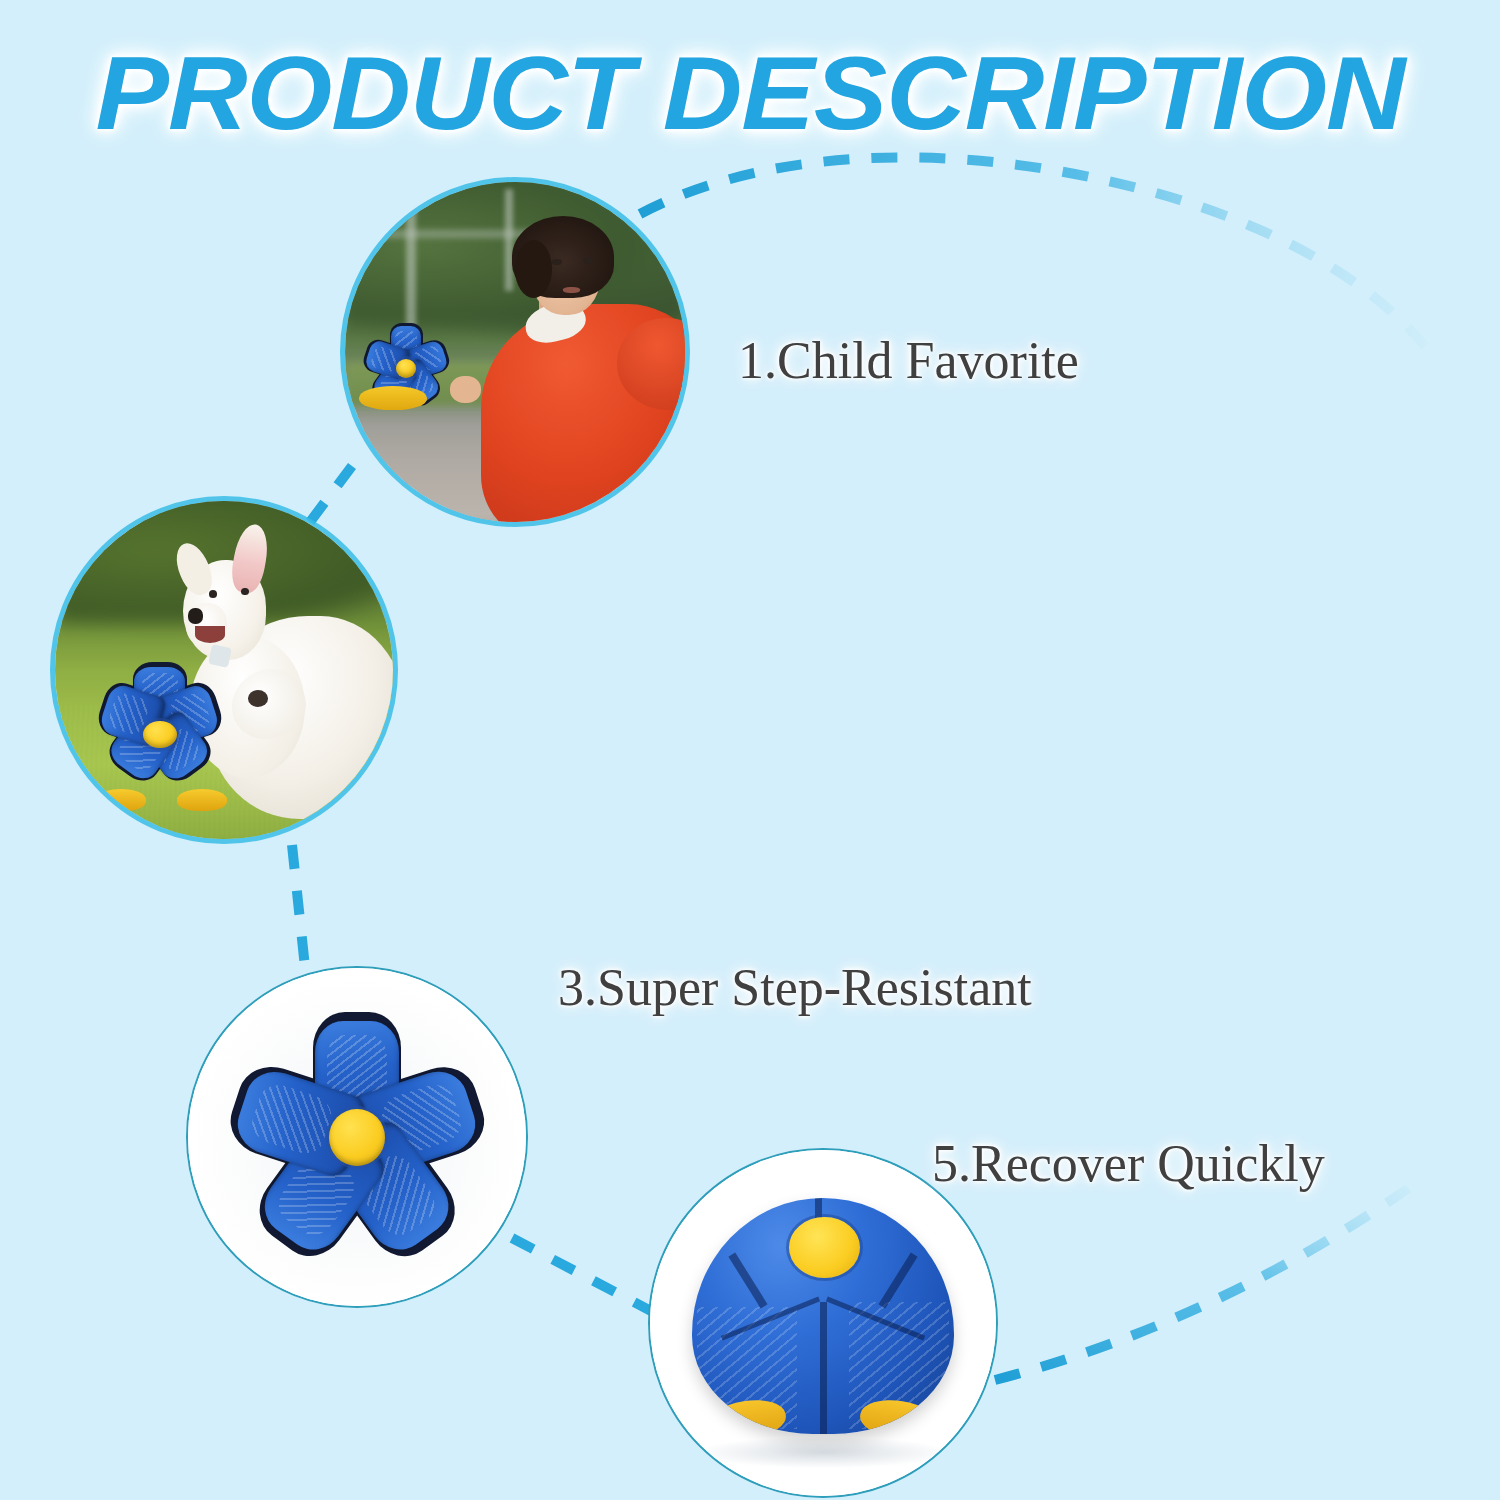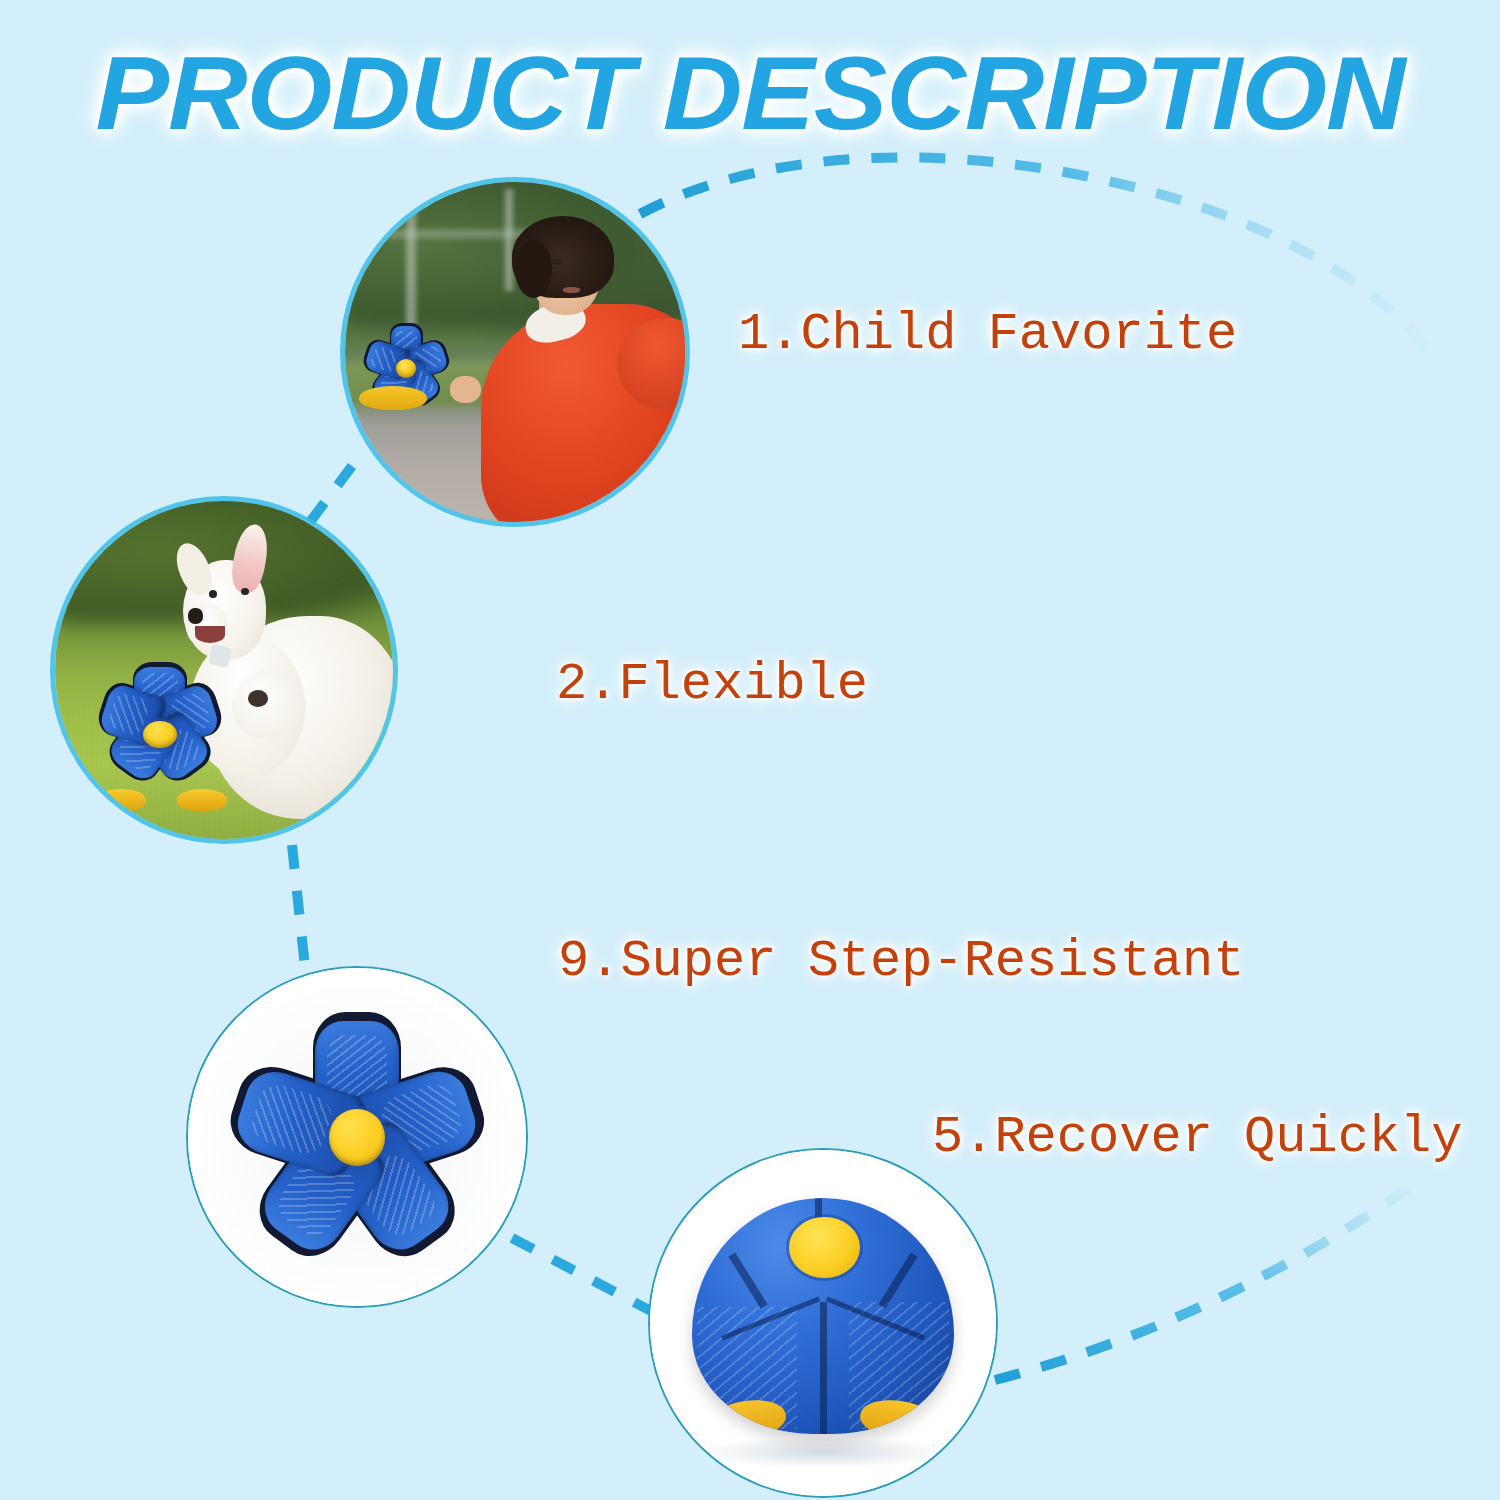--- a/index.html
+++ b/index.html
@@ -32,29 +32,30 @@
     transform: scaleX(1.06);
     text-shadow:
       0 0 5px #ffffff, 0 0 5px #ffffff, 0 0 10px #ffffff,
       0 0 14px #ffffff, 0 0 20px #ffffff, 0 0 26px #eaf8ff;
     white-space: nowrap;
   }
 
   
   .feature-label {
     position: absolute;
-    font-family: Liberation Mono, monospace;
+    font-family: Liberation Serif, serif;
     font-size: 52px;
     font-weight: normal;
-    color: #c2410c;
+    color: #404040;
     white-space: nowrap;
     text-shadow:
       0 0 4px #ffffff, 0 0 4px #ffffff, 0 0 9px #ffffff,
       0 0 14px #ffffff, 0 0 20px #ffffff;
     letter-spacing: 0px;
+    margin-top: 26px;
   }
   #label-1 { left: 738px; top: 305px; }
   #label-2 { left: 556px; top: 655px; }
   #label-3 { left: 558px; top: 932px; }
   #label-4 { left: 932px; top: 1108px; }
 
   
   #connectors {
     position: absolute;
     left: 0; top: 0;
@@ -372,19 +373,18 @@
         <div class="ball-seam" style="left:47%; top:0%; width:2.5%; height:12%;"></div>
         <div class="ball-core"></div>
         <div class="ball-footL"></div>
         <div class="ball-footR"></div>
       </div>
     </div>
   </div>
 
   <div id="label-1" class="feature-label">1.Child Favorite</div>
 
-  <div id="label-2" class="feature-label">2.Flexible</div>
-
-  <div id="label-3" class="feature-label">9.Super Step-Resistant</div>
+
+  <div id="label-3" class="feature-label">3.Super Step-Resistant</div>
 
   <div id="label-4" class="feature-label">5.Recover Quickly</div>
 
 </div>
 
 </body></html>

